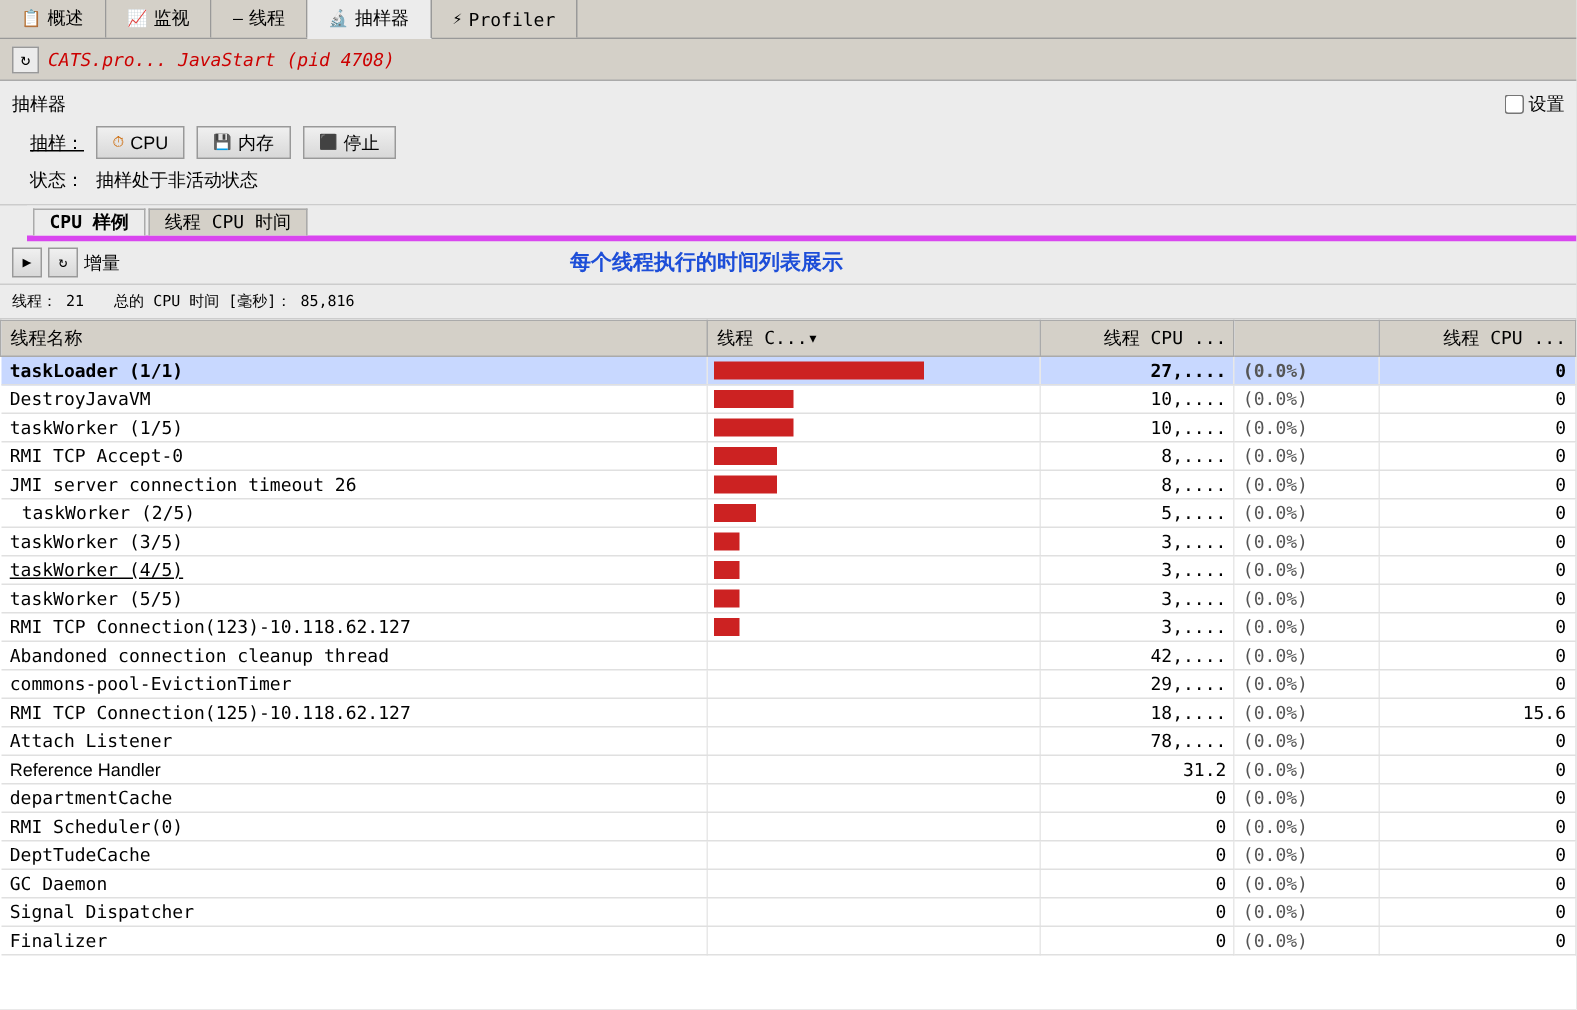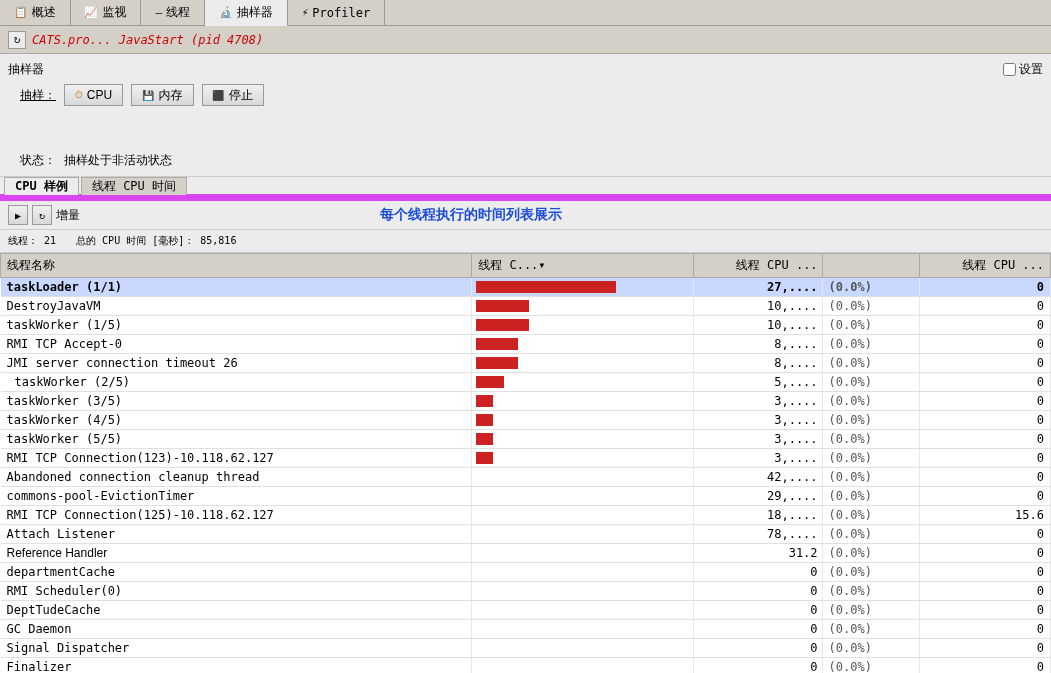--- a/index.html
+++ b/index.html
@@ -23,26 +23,26 @@
     .sampler-header { display: flex; align-items: center; justify-content: space-between; padding: 3px 0; }
     .sampler-title { font-size: 12px; font-weight: normal; }
     .settings-cb { display: flex; align-items: center; gap: 3px; font-size: 12px; }
 
     .sampler-row { display: flex; align-items: center; gap: 8px; padding: 3px 0; }
     .sampler-label { width: 48px; text-align: right; font-size: 12px; text-decoration: underline; }
     .btn { border: 1px solid #999; background: linear-gradient(to bottom, #f0f0f0, #d8d8d8); padding: 2px 10px; cursor: pointer; font-size: 12px; display: flex; align-items: center; gap: 4px; height: 22px; }
     .btn-icon { font-size: 10px; color: #cc6600; }
     .btn-stop .btn-icon { color: #888; }
 
-    .status-row { display: flex; align-items: center; gap: 8px; padding: 3px 0; margin-top: 40px; }
+    .status-row { display: flex; align-items: center; gap: 8px; padding: 3px 0; }
     .status-label { width: 48px; text-align: right; font-size: 12px; }
     .status-text { font-size: 12px; }
 
     
-    .sub-tab-bar { display: flex; background: #ececec; border-bottom: 7px solid #d946ef; height: 24px; align-items: center; padding: 0 4px; }
+    .sub-tab-bar { display: flex; background: #ececec; border-bottom: 4px solid #d946ef; height: 24px; align-items: flex-end; padding: 0 4px; margin-left: 18px; }
     .sub-tab { display: flex; align-items: center; padding: 0 10px; border: 1px solid #aaa; border-bottom: none; cursor: pointer; font-size: 12px; background: #d4d0c8; margin-right: 2px; }
     .sub-tab.active { background: #ececec; font-weight: bold; }
 
     
     .toolbar { display: flex; align-items: center; gap: 4px; padding: 4px 8px; background: #ececec; border-bottom: 1px solid #ccc; position: relative; }
     .toolbar-btn { width: 20px; height: 20px; border: 1px solid #999; background: linear-gradient(to bottom, #f0f0f0, #d8d8d8); display: flex; align-items: center; justify-content: center; cursor: pointer; font-size: 10px; }
     .toolbar-label { font-size: 12px; }
     .annotation { position: absolute; left: 380px; color: #1d4ed8; font-size: 14px; font-weight: bold; }
 
     
@@ -260,21 +260,21 @@
     <td class="bar-cell col-bar">
       <div class="bar-wrapper">
         <div class="bar-fill" style="width:16.8px;"></div>
       </div>
     </td>
     <td class="col-time">3,....</td>
     <td class="col-pct">(0.0%)</td>
     <td class="col-count">0</td>
   </tr>
           <tr>
-    <td class="col-name" style="font-family:monospace;">taskWorker (4/5)</td>
+    <td class="col-name" style="font-family:monospace;text-decoration:underline;">taskWorker (4/5)</td>
     <td class="bar-cell col-bar">
       <div class="bar-wrapper">
         <div class="bar-fill" style="width:16.8px;"></div>
       </div>
     </td>
     <td class="col-time">3,....</td>
     <td class="col-pct">(0.0%)</td>
     <td class="col-count">0</td>
   </tr>
           <tr>

